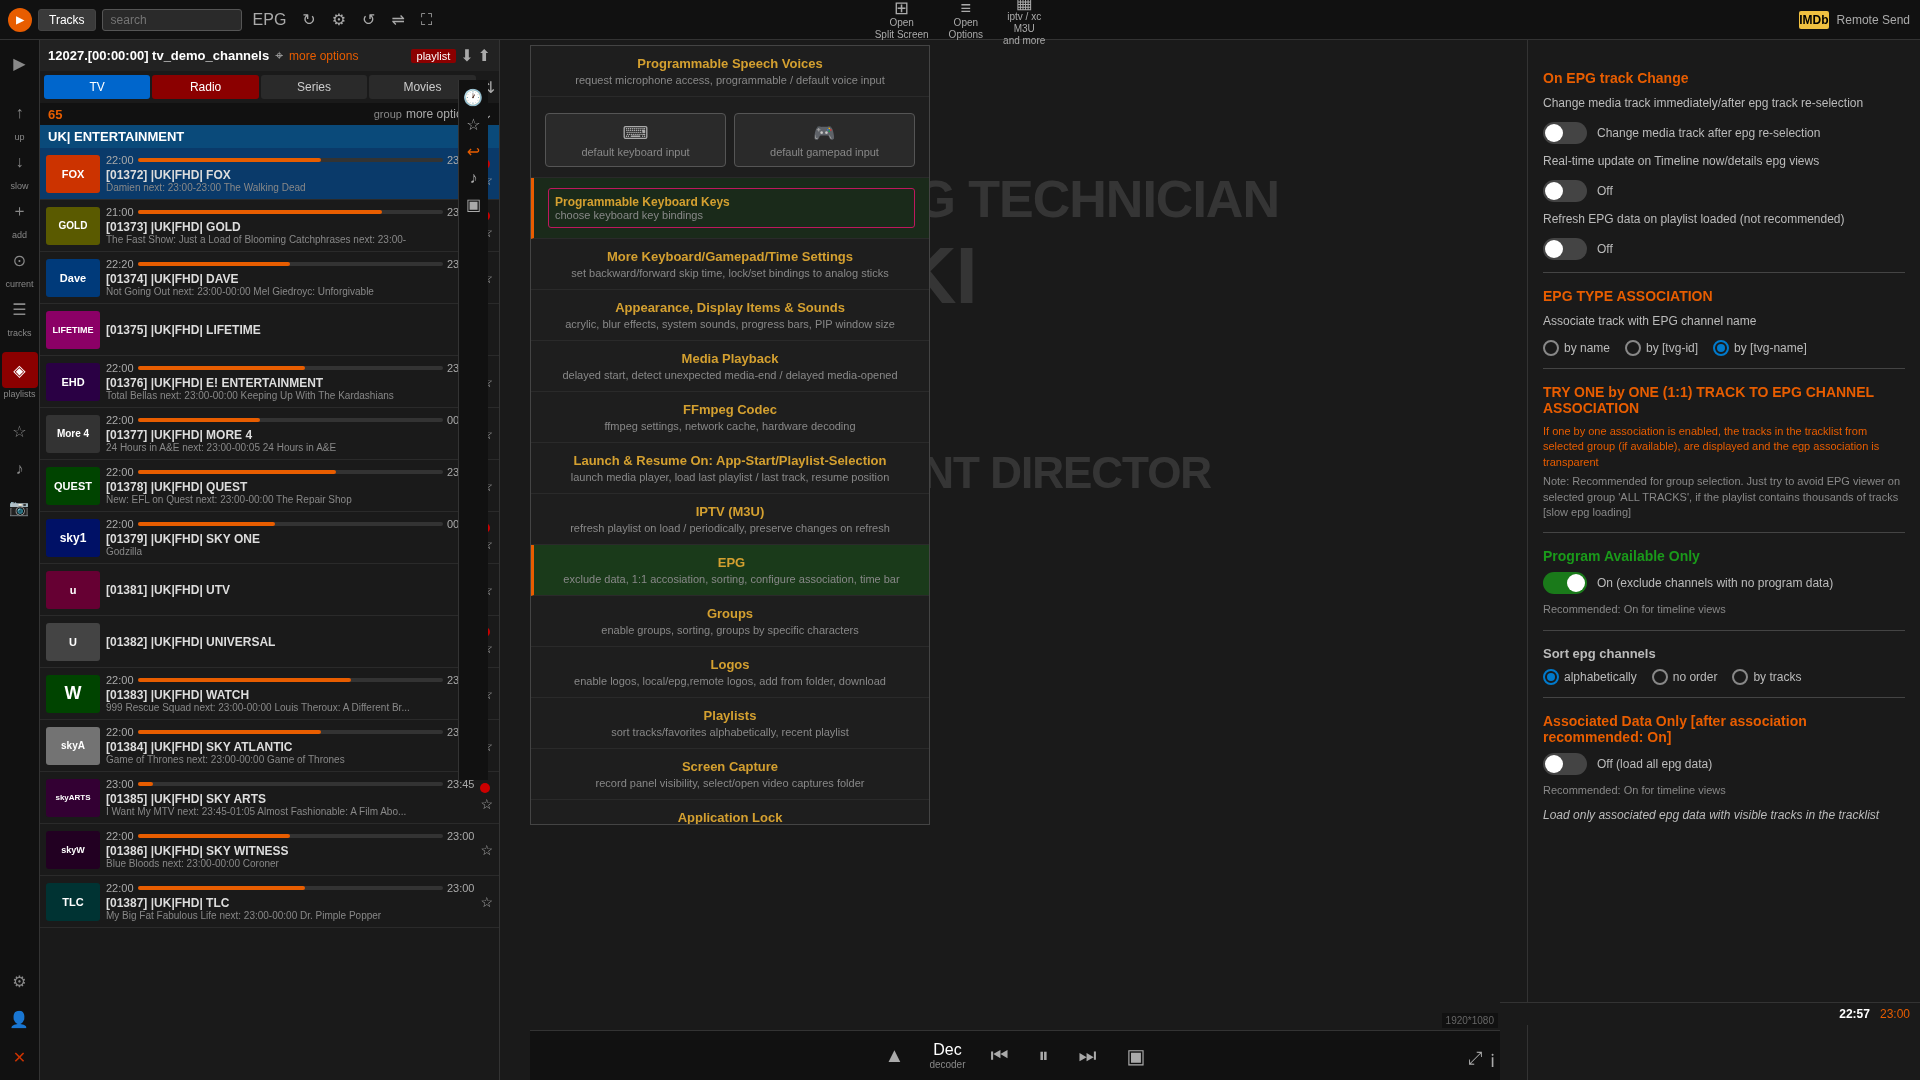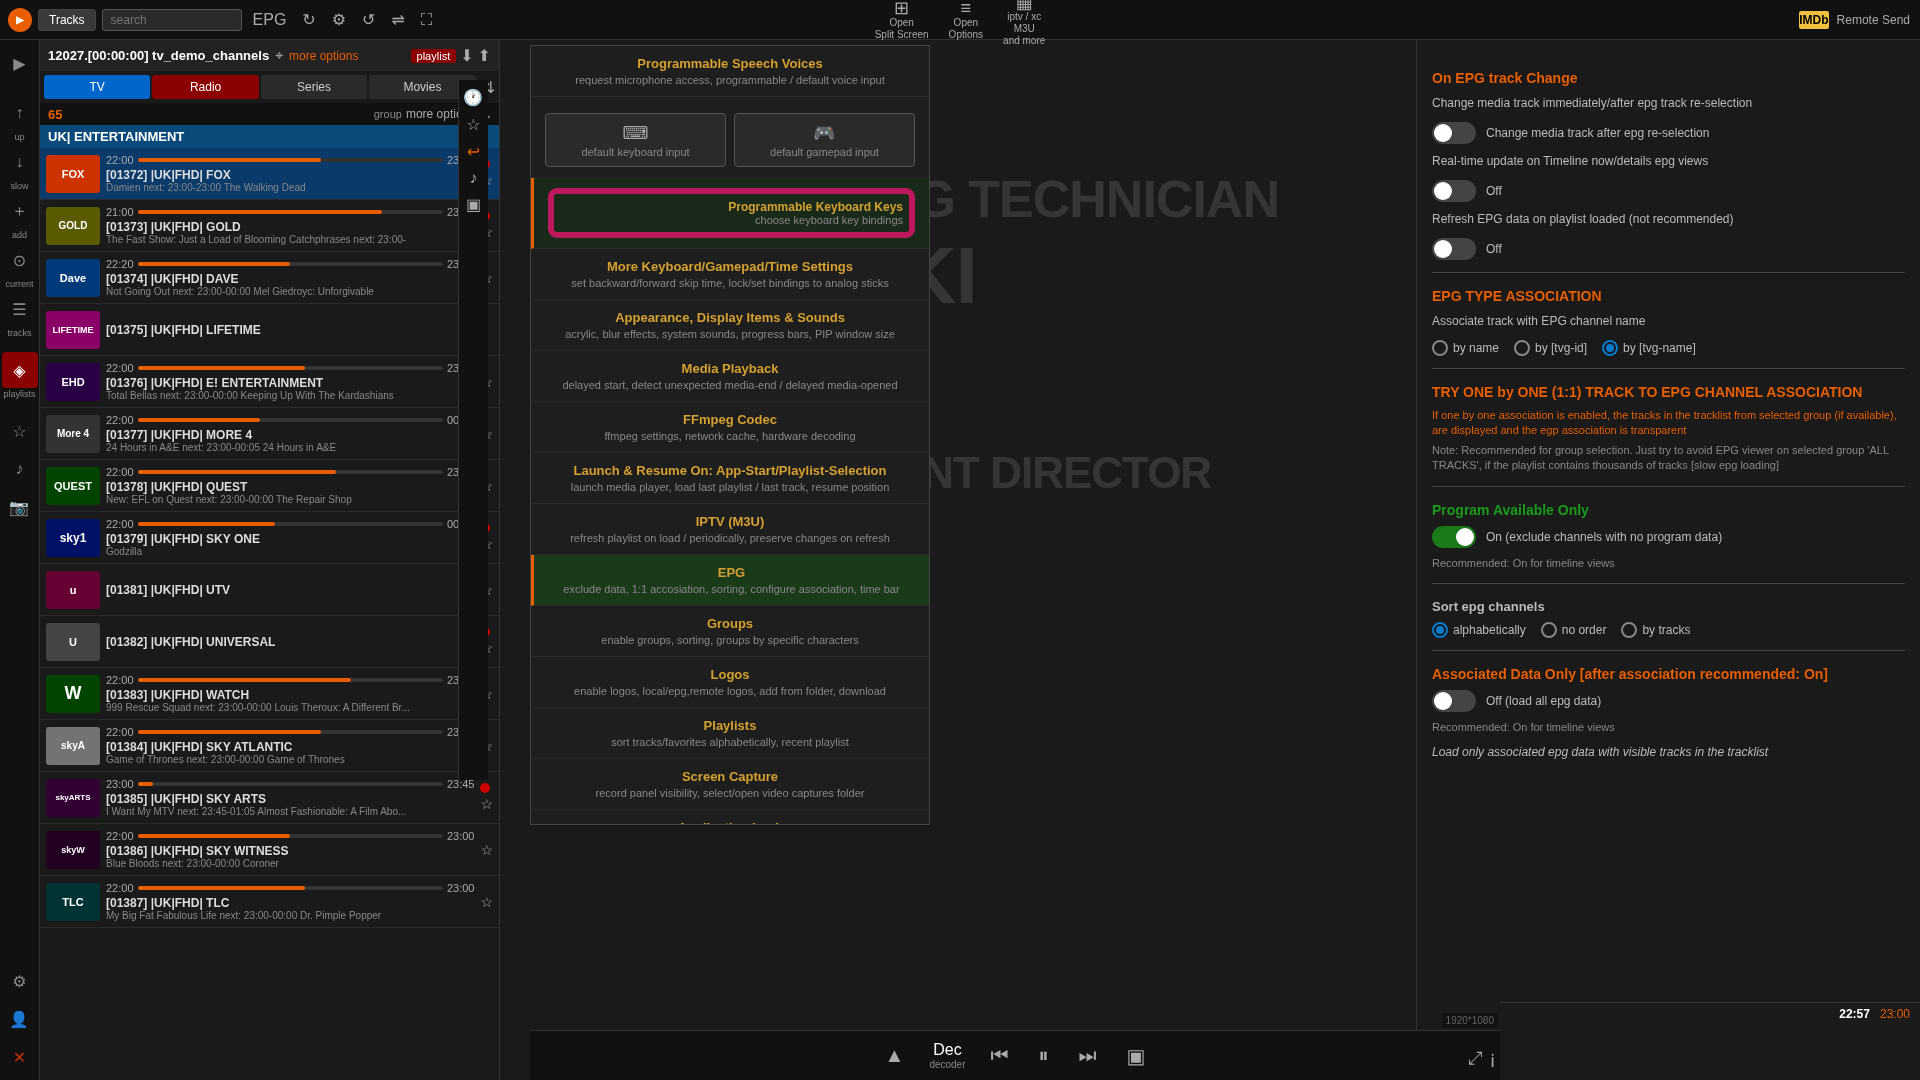--- a/index.html
+++ b/index.html
@@ -350,21 +350,21 @@
     }
     .keyboard-btn-icon { font-size: 18px; color: #aaa; }
     .keyboard-btn-label { font-size: 11px; color: #888; margin-top: 2px; }
     .settings-item-active { background: #1a3a1a; border-left: 3px solid #e85d00; }
 
     
     .epg-panel {
       position: absolute;
       right: 0;
       top: 40px;
-      width: 504px;
+      width: 393px;
       background: #1a1a1a;
       border-left: 1px solid #333;
       padding: 15px;
       height: 1040px;
       overflow-y: auto;
     }
     .epg-section-title {
       color: #e85d00;
       font-size: 14px;
       font-weight: bold;
@@ -846,21 +846,21 @@
         </div>
         <div class="keyboard-btn">
           <div class="keyboard-btn-icon">🎮</div>
           <div class="keyboard-btn-label">default gamepad input</div>
         </div>
       </div>
     </div>
 
     <div class="settings-item" style="background:#1a2a1a;border-left:3px solid #e85d00">
       <div style="display:flex;gap:8px">
-        <div style="flex:1;border:6px solid #be185d;border-radius:9px;padding:6px;text-align:right;cursor:pointer">
+        <div style="flex:1;border:1px solid #be185d;border-radius:3px;padding:6px;text-align:left;cursor:pointer">
           <div style="color:#d4a030;font-size:12px;font-weight:bold">Programmable Keyboard Keys</div>
           <div style="color:#888;font-size:11px">choose keyboard key bindings</div>
         </div>
       </div>
     </div>
 
     <div class="settings-item">
       <div class="settings-title">More Keyboard/Gamepad/Time Settings</div>
       <div class="settings-desc">set backward/forward skip time, lock/set bindings to analog sticks</div>
     </div>

